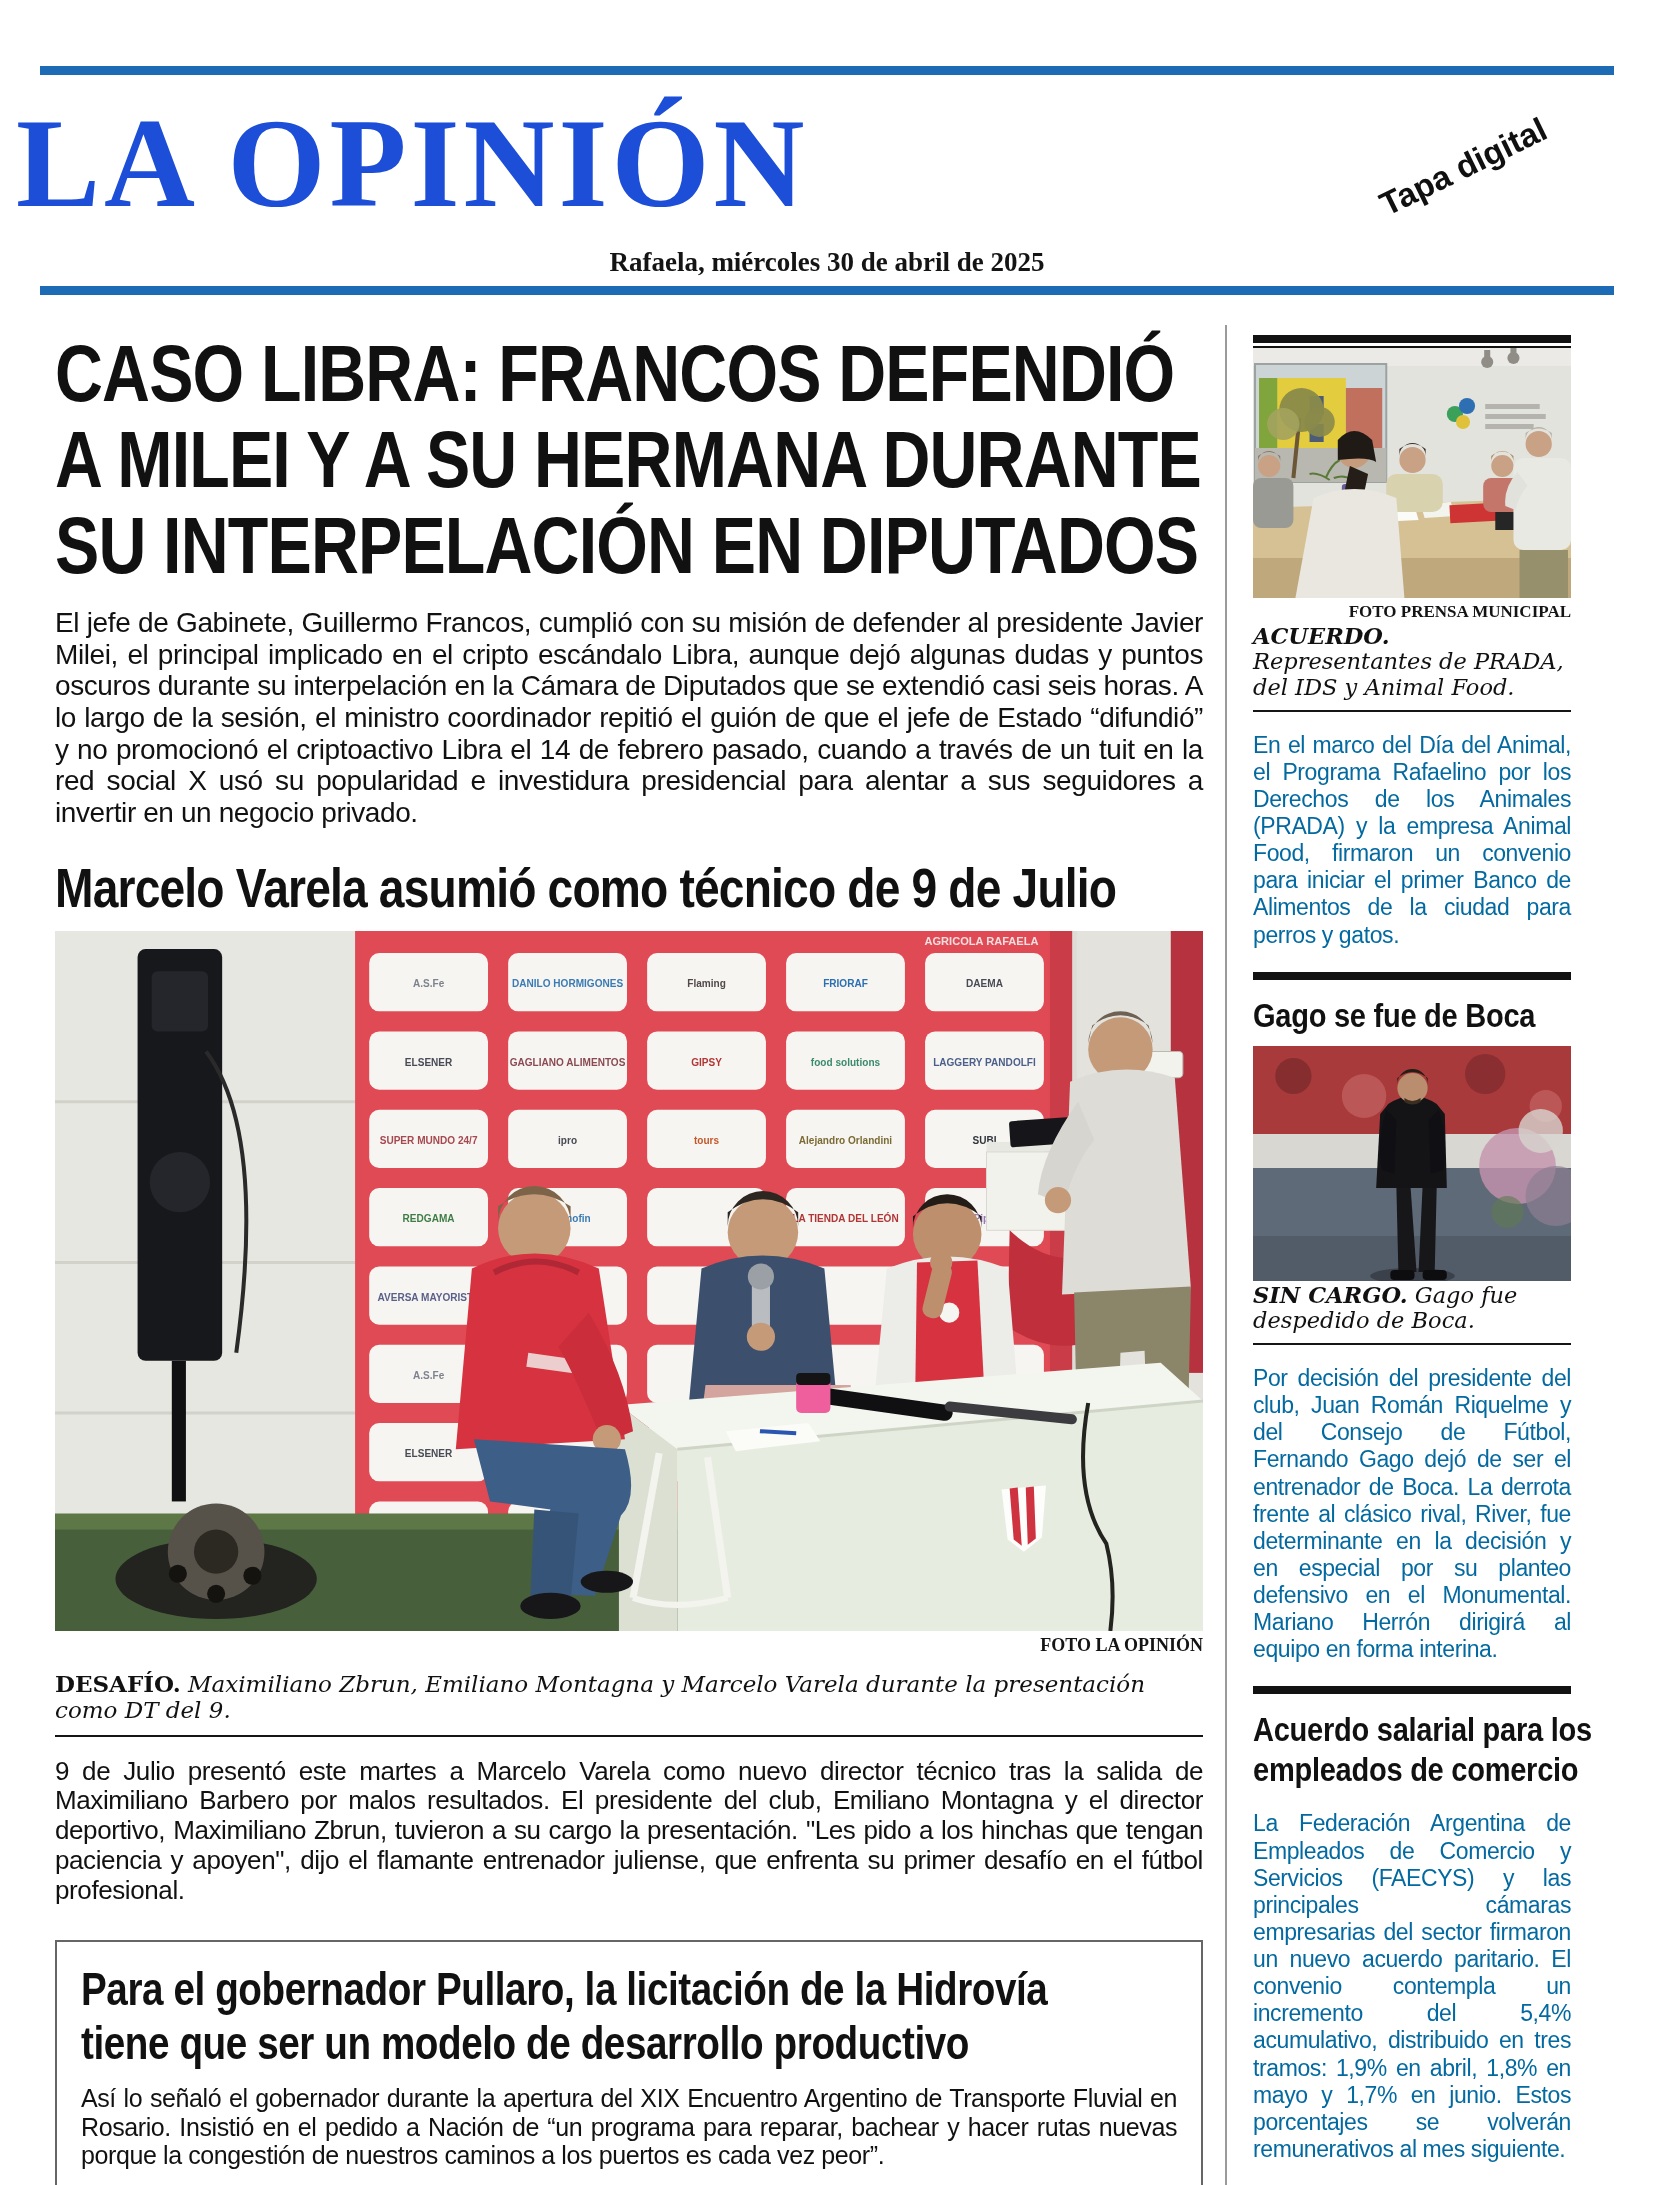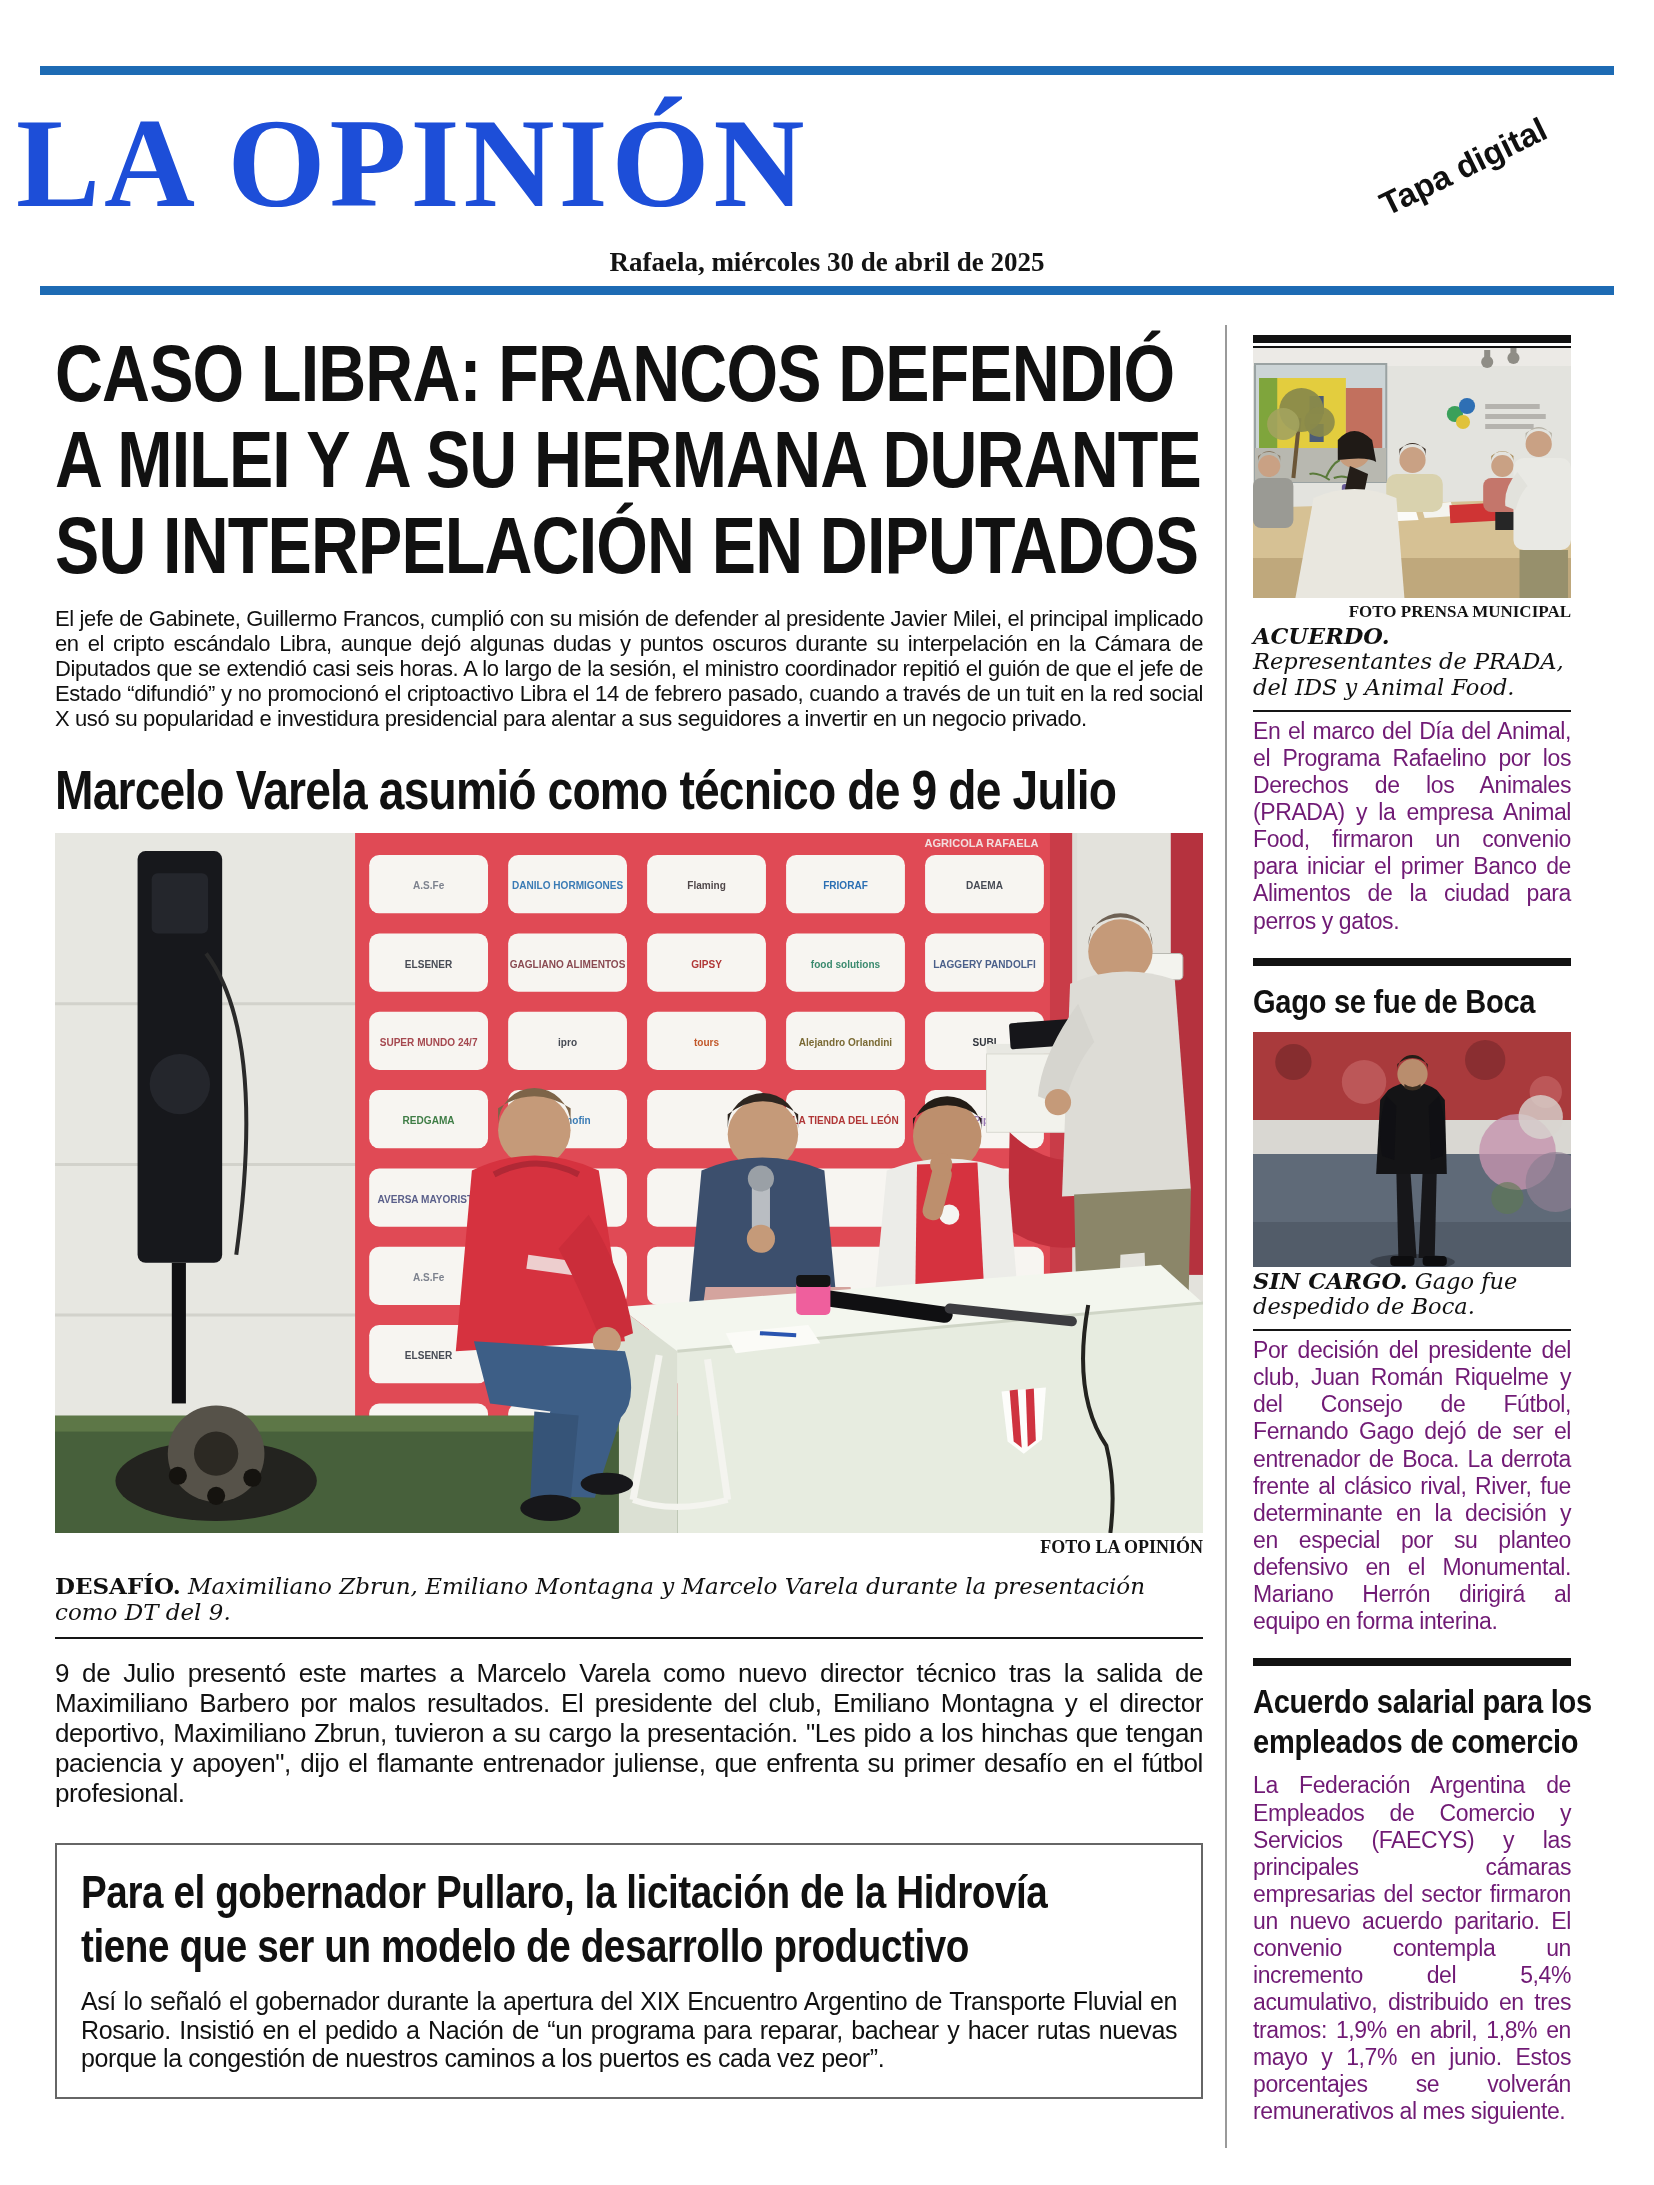--- a/index.html
+++ b/index.html
@@ -21,21 +21,21 @@
   .sidebar{flex:none;width:318px;}
   
   .cl{display:block;white-space:nowrap;transform-origin:left top;font-weight:700;color:#111;}
   .h1-line{font-size:79px;line-height:86px;letter-spacing:-1px;transform:scaleX(.84);}
   .h2-line{font-size:55px;line-height:62px;letter-spacing:-1px;transform:scaleX(.84);}
   .h3-line{font-size:46px;line-height:54px;letter-spacing:-.5px;transform:scaleX(.84);}
   .sbh-line{font-size:33px;line-height:40px;letter-spacing:-.3px;transform:scaleX(.88);}
   .headline{margin:0;}
   .lead-headline{margin-top:10px;}
   
-  .lede{font-size:22px;line-height:1.13;text-align:justify;letter-spacing:-.4px;margin:18px 0 0;color:#111;}
+  .lede{font-size:28px;line-height:1.13;text-align:justify;letter-spacing:-.4px;margin:18px 0 0;color:#111;}
   .body-text{font-size:26px;line-height:1.15;text-align:justify;letter-spacing:-.4px;margin:20px 0 0;color:#111;}
   .varela-h{margin-top:28px;}
   
   .photo-main{width:1280px;height:700px;margin-top:12px;}
   svg{display:block;}
   .credit{font-family:"Liberation Serif",serif;font-weight:700;font-size:18px;text-align:right;margin-top:4px;}
   .caption{font-family:"DejaVu Serif",serif;font-size:23px;border-bottom:2px solid #151515;
            padding-bottom:12px;margin-top:14px;color:#111;}
   .cap-lead{font-weight:700;}
   .cap-lead-it{font-weight:700;font-style:italic;}
@@ -45,21 +45,21 @@
   .story-box .body-text{font-size:25px;margin-top:14px;}
   
   .sb-rule-top{margin-top:14px;}
   .bar{height:8px;background:#121212;}
   .thin{height:2px;background:#121212;margin-top:3px;}
   .sb-h{margin:16px 0 10px;}
   .sb-photo{width:318px;}
   .sb-credit{font-family:"Liberation Serif",serif;font-weight:700;font-size:17px;text-align:right;margin-top:4px;}
   .sb-caption{font-family:"DejaVu Serif",serif;font-style:italic;font-size:22.5px;line-height:1.12;
               border-bottom:2px solid #151515;padding-bottom:10px;margin-top:2px;color:#111;}
-  .sb-body{font-size:23px;line-height:1.18;text-align:justify;letter-spacing:-.4px;margin-top:6px;color:#701a75;}
+  .sb-body{font-size:23px;line-height:1.18;text-align:justify;letter-spacing:-.4px;margin-top:20px;color:#0369a1;}
   .sb-div{height:8px;background:#121212;margin:20px 0 12px;}
 </style>
 </head>
 <body>
 
 <div class="page">
 
   <div class="header">
     <div class="rule-blue"></div>
     <h1 class="masthead">LA OPINIÓN</h1>

